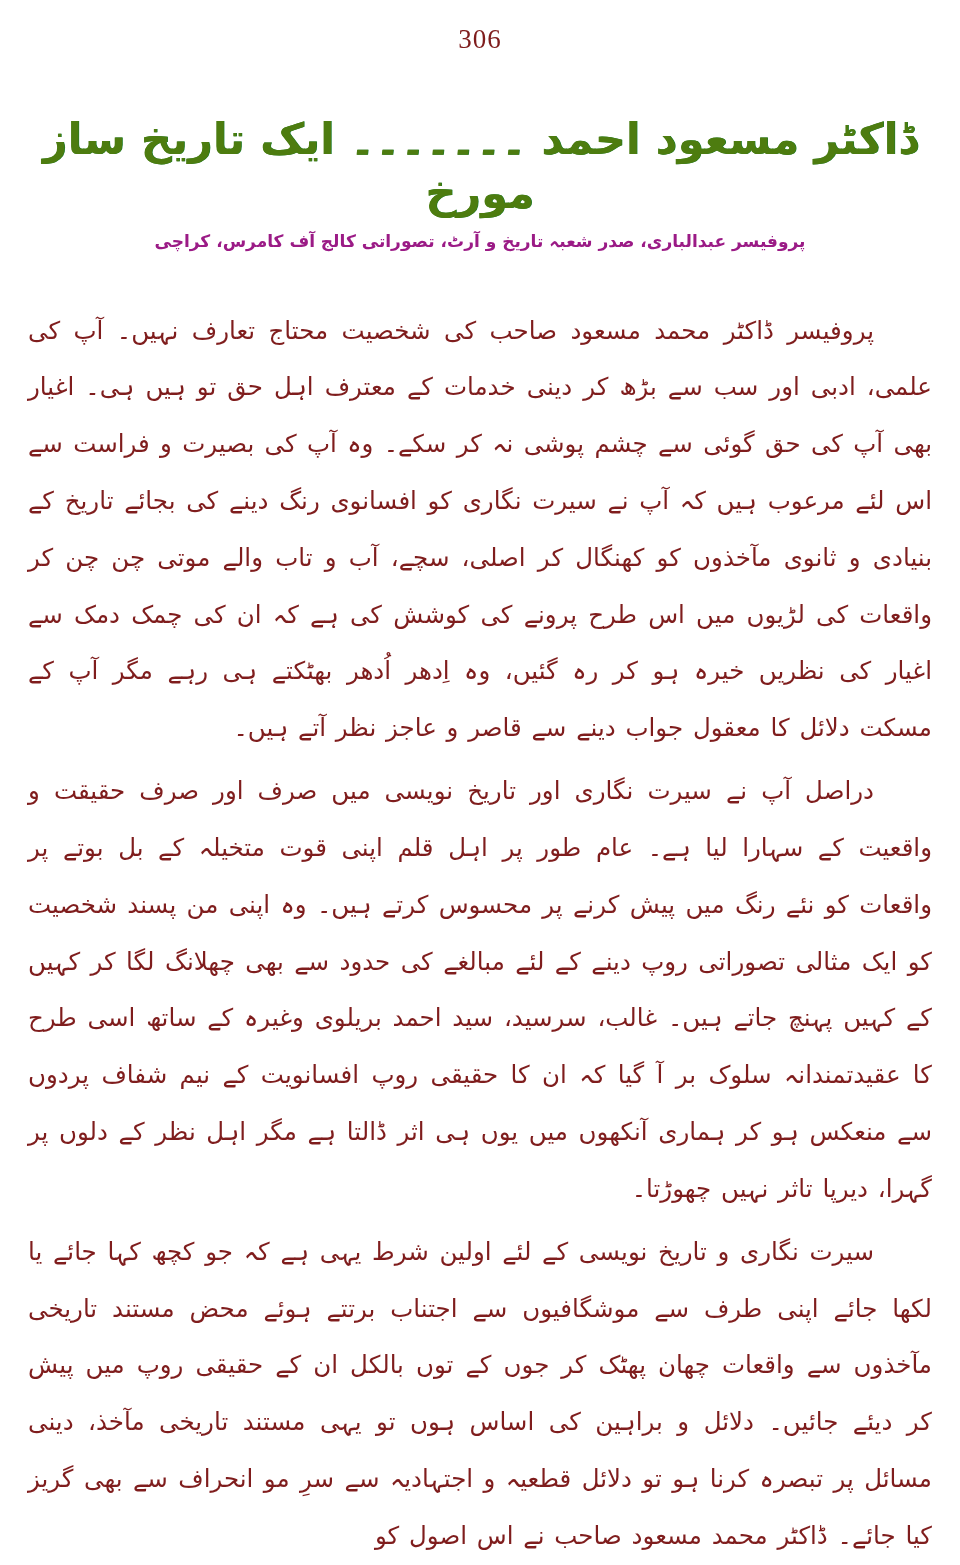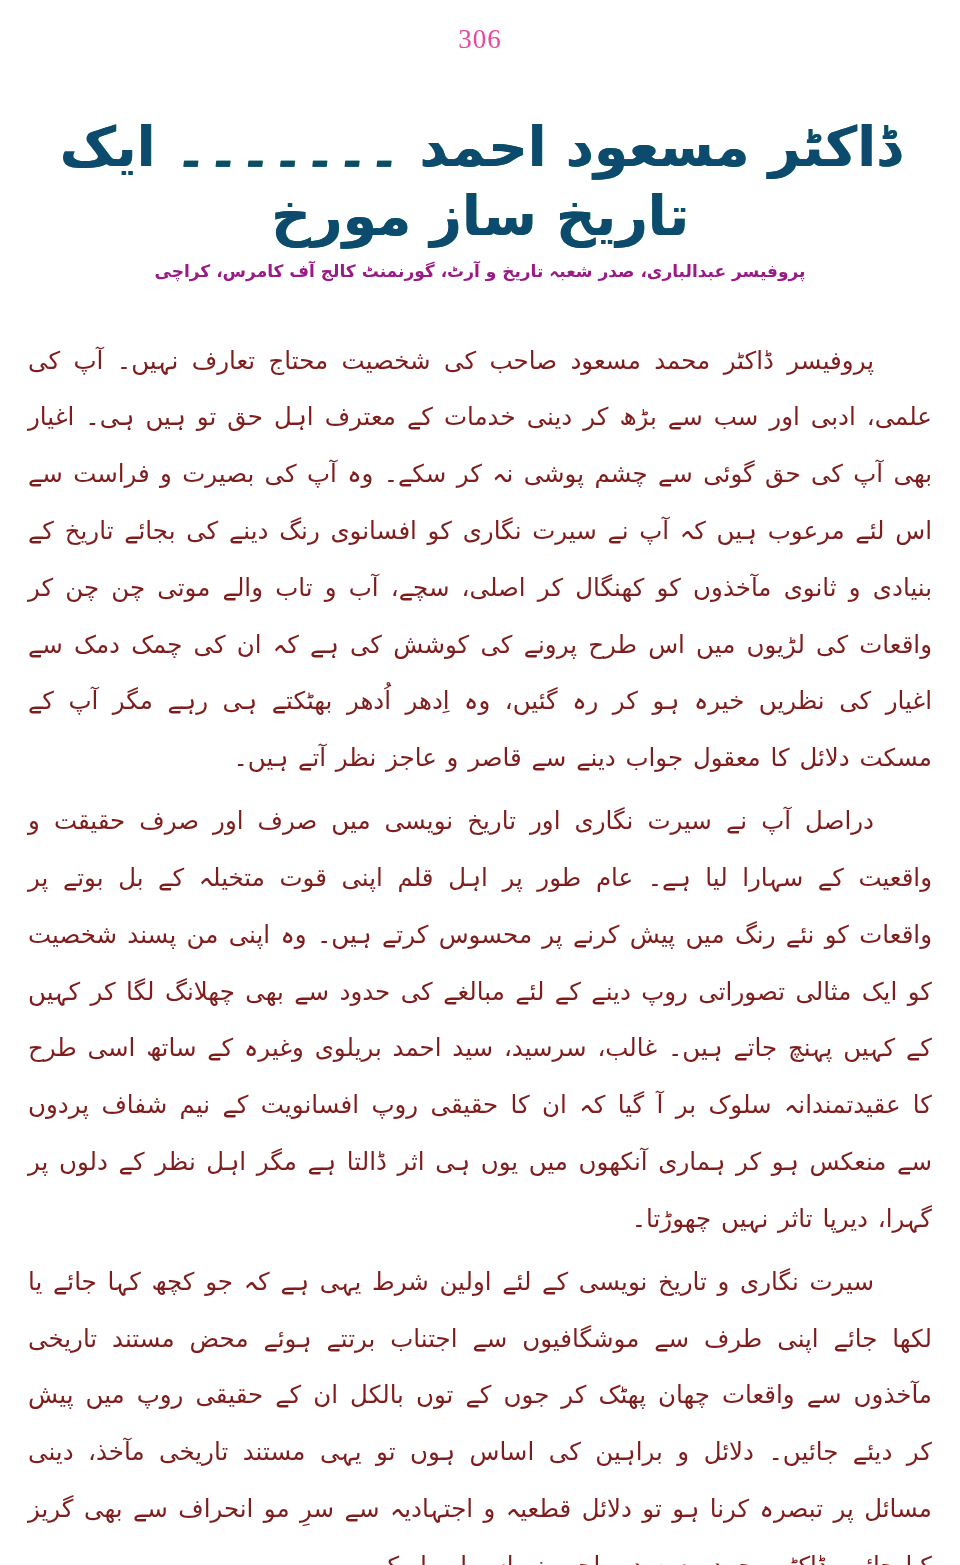--- a/index.html
+++ b/index.html
@@ -17,36 +17,36 @@
     position: relative;
     width: 960px;
     min-height: 1565px;
     box-sizing: border-box;
     padding: 18px 28px 10px 28px;
   }
   .page-number {
     text-align: center;
     font-family: "Liberation Serif", serif;
     font-size: 27px;
-    color: #ec4899;
+    color: #7f1d1d;
     letter-spacing: 1px;
     margin: 6px 0 0 0;
     font-weight: 400;
   }
   .title-block {
     margin-top: 58px;
     text-align: center;
   }
   .article-title {
     direction: rtl;
     unicode-bidi: embed;
     font-family: "DejaVu Sans", sans-serif;
-    font-size: 55px;
+    font-size: 43px;
     line-height: 1.25;
-    color: #0c4a6e;
+    color: #4d7c0f;
     font-weight: 700;
     letter-spacing: 0px;
     text-shadow: 0.5px 0 0 #0f7a33;
   }
   .article-byline {
     direction: rtl;
     unicode-bidi: embed;
     font-family: "DejaVu Sans", sans-serif;
     font-size: 17px;
     color: #9b1b86;
@@ -72,21 +72,21 @@
 </style>
 </head>
 <body>
 
 <div class="page">
 
   <div class="page-number">306</div>
 
   <div class="title-block">
     <div class="article-title">ڈاکٹر مسعود احمد ۔۔۔۔۔۔۔ ایک تاریخ ساز مورخ</div>
-    <div class="article-byline">پروفیسر عبدالباری، صدر شعبہ تاریخ و آرٹ، گورنمنٹ کالج آف کامرس، کراچی</div>
+    <div class="article-byline">پروفیسر عبدالباری، صدر شعبہ تاریخ و آرٹ، تصوراتی کالج آف کامرس، کراچی</div>
   </div>
 
   <div class="body-text">
     <p class="para">پروفیسر ڈاکٹر محمد مسعود صاحب کی شخصیت محتاج تعارف نہیں۔ آپ کی علمی، ادبی اور سب سے بڑھ کر دینی خدمات کے معترف اہل حق تو ہیں ہی۔ اغیار بھی آپ کی حق گوئی سے چشم پوشی نہ کر سکے۔ وہ آپ کی بصیرت و فراست سے اس لئے مرعوب ہیں کہ آپ نے سیرت نگاری کو افسانوی رنگ دینے کی بجائے تاریخ کے بنیادی و ثانوی مآخذوں کو کھنگال کر اصلی، سچے، آب و تاب والے موتی چن چن کر واقعات کی لڑیوں میں اس طرح پرونے کی کوشش کی ہے کہ ان کی چمک دمک سے اغیار کی نظریں خیرہ ہو کر رہ گئیں، وہ اِدھر اُدھر بھٹکتے ہی رہے مگر آپ کے مسکت دلائل کا معقول جواب دینے سے قاصر و عاجز نظر آتے ہیں۔</p>
     <p class="para">دراصل آپ نے سیرت نگاری اور تاریخ نویسی میں صرف اور صرف حقیقت و واقعیت کے سہارا لیا ہے۔ عام طور پر اہل قلم اپنی قوت متخیلہ کے بل بوتے پر واقعات کو نئے رنگ میں پیش کرنے پر محسوس کرتے ہیں۔ وہ اپنی من پسند شخصیت کو ایک مثالی تصوراتی روپ دینے کے لئے مبالغے کی حدود سے بھی چھلانگ لگا کر کہیں کے کہیں پہنچ جاتے ہیں۔ غالب، سرسید، سید احمد بریلوی وغیرہ کے ساتھ اسی طرح کا عقیدتمندانہ سلوک بر آ گیا کہ ان کا حقیقی روپ افسانویت کے نیم شفاف پردوں سے منعکس ہو کر ہماری آنکھوں میں یوں ہی اثر ڈالتا ہے مگر اہل نظر کے دلوں پر گہرا، دیرپا تاثر نہیں چھوڑتا۔</p>
     <p class="para">سیرت نگاری و تاریخ نویسی کے لئے اولین شرط یہی ہے کہ جو کچھ کہا جائے یا لکھا جائے اپنی طرف سے موشگافیوں سے اجتناب برتتے ہوئے محض مستند تاریخی مآخذوں سے واقعات چھان پھٹک کر جوں کے توں بالکل ان کے حقیقی روپ میں پیش کر دیئے جائیں۔ دلائل و براہین کی اساس ہوں تو یہی مستند تاریخی مآخذ، دینی مسائل پر تبصرہ کرنا ہو تو دلائل قطعیہ و اجتہادیہ سے سرِ مو انحراف سے بھی گریز کیا جائے۔ ڈاکٹر محمد مسعود صاحب نے اس اصول کو</p>
   </div>
 
 </div>
 

